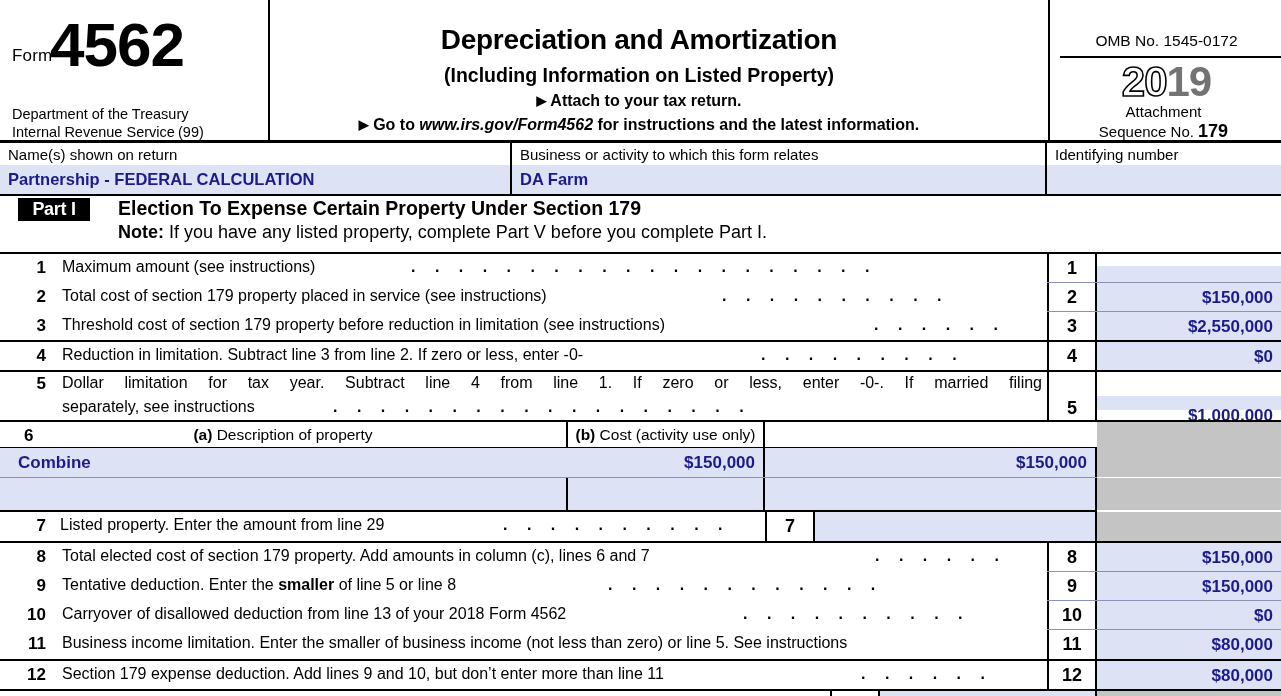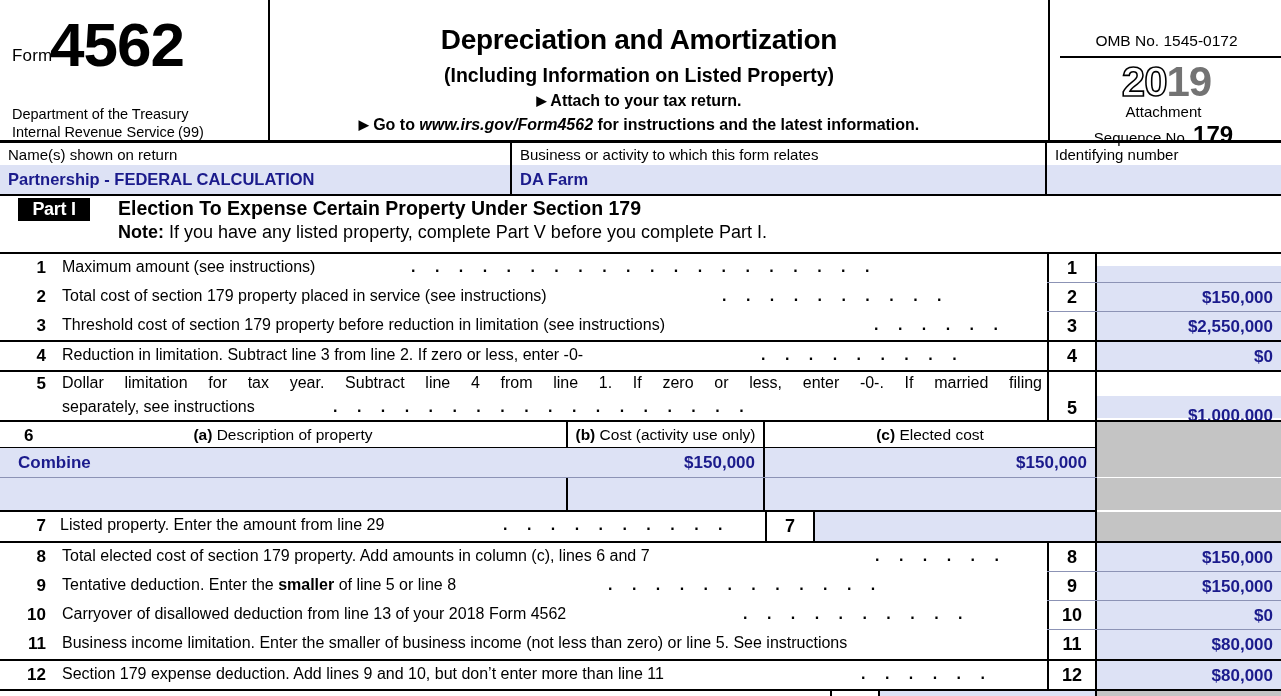--- a/index.html
+++ b/index.html
@@ -82,21 +82,21 @@
     font-size:42px;font-weight:bold;letter-spacing:-1px;
     color:#fff;
     -webkit-text-stroke:1.6px #000;
     text-shadow:none;
   }
   #yr-19{
     font-size:42px;font-weight:bold;letter-spacing:-1px;color:#737373;
   }
   #att1{position:absolute;left:0;right:6px;top:103px;text-align:center;font-size:15px;}
   #att2{position:absolute;left:0;right:6px;top:121px;text-align:center;font-size:15px;}
-  #att-no{font-size:24px;font-weight:bold;margin-top:48px;}
+  #att-no{font-size:18px;font-weight:bold;margin-top:48px;}
 
   
   #namerow{
     position:absolute;left:0;top:143px;width:1281px;height:53px;
     border-bottom:2px solid #000;box-sizing:border-box;
   }
   .nr-cell{position:absolute;top:0;height:51px;box-sizing:border-box;}
   #nr-a{left:0;width:512px;border-right:2px solid #000;}
   #nr-b{left:512px;width:535px;border-right:2px solid #000;}
   #nr-c{left:1047px;width:234px;}
@@ -270,41 +270,35 @@
       <div class="amtbox blue-fill blue-text" style="top:0;height:28px;padding-top:5px;">$0</div>
     </div>
     <div class="hrule-dark" style="top:116px;"></div>
 
     <div class="row" style="top:118px;height:48px;">
       <span class="lineno" style="left:22px;top:2px;">5</span>
       <span class="linetext" style="left:62px;top:2px;width:980px;text-align:justify;text-align-last:justify;">Dollar limitation for tax year. Subtract line 4 from line 1. If zero or less, enter -0-. If married filing</span>
       <span class="linetext" style="left:62px;top:26px;">separately, see instructions</span>
       <span class="linetext dots" style="left:333px;top:26px;">.  .  .  .  .  .  .  .  .  .  .  .  .  .  .  .  .  .</span>
       <div class="numbox" style="top:0;height:48px;padding-top:26px;">5</div>
-      <div class="amtbox blue-fill blue-text" style="top:24px;height:22px;padding-top:10px;">$1,000,000</div>
+      <div class="amtbox blue-fill blue-text" style="top:24px;height:14px;padding-top:10px;">$1,000,000</div>
     </div>
 
     <div id="t6head">
       <div class="t6-col" style="left:0;width:568px;border-right:2px solid #000;">
         <span style="position:absolute;left:24px;top:4px;font-size:17px;font-weight:bold;">6</span>
         <div class="t6-inner">
           <span class="t6-lbl">(a)</span>
           <span>Description of property</span>
         </div>
       </div>
       <div class="t6-col" style="left:568px;width:197px;border-right:2px solid #000;">
         <div class="t6-inner">
           <span class="t6-lbl">(b)</span>
           <span>Cost (activity use only)</span>
-        </div>
-      </div>
-      <div class="t6-col" style="left:765px;width:332px;border-right:2px solid #000;">
-        <div class="t6-inner">
-          <span class="t6-lbl">(c)</span>
-          <span>Elected cost</span>
         </div>
       </div>
       <div class="t6-col gray-fill" style="left:1097px;width:184px;"></div>
     </div>
 
     <div class="t6row" style="top:194px;">
       <div class="t6cell blue-fill blue-text" style="left:0;width:660px;border-right:2px solid #000;padding:5px 0 0 18px;">Combine</div>
       <div class="t6cell blue-fill blue-text rt" style="left:568px;width:197px;border-right:2px solid #000;padding:5px 8px 0 0;">$150,000</div>
       <div class="t6cell blue-fill blue-text rt" style="left:765px;width:332px;border-right:2px solid #000;padding:5px 8px 0 0;">$150,000</div>
       <div class="t6cell gray-fill" style="left:1097px;width:184px;"></div>

